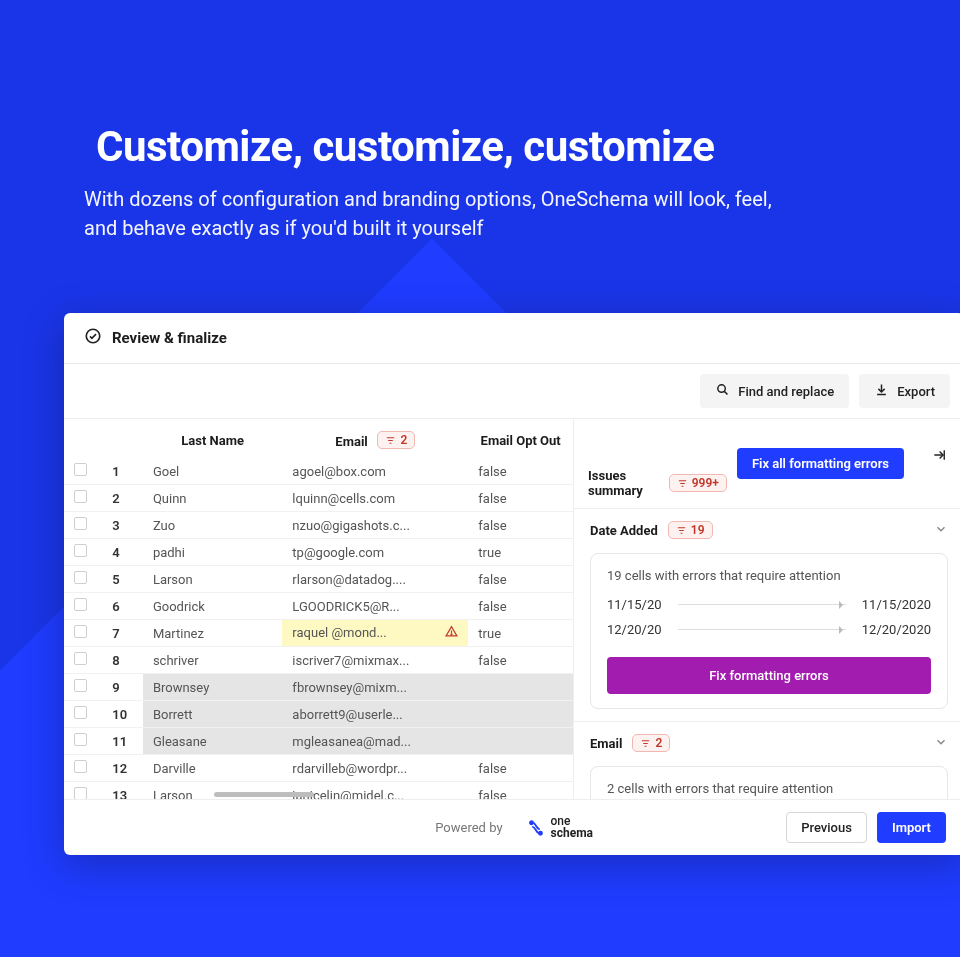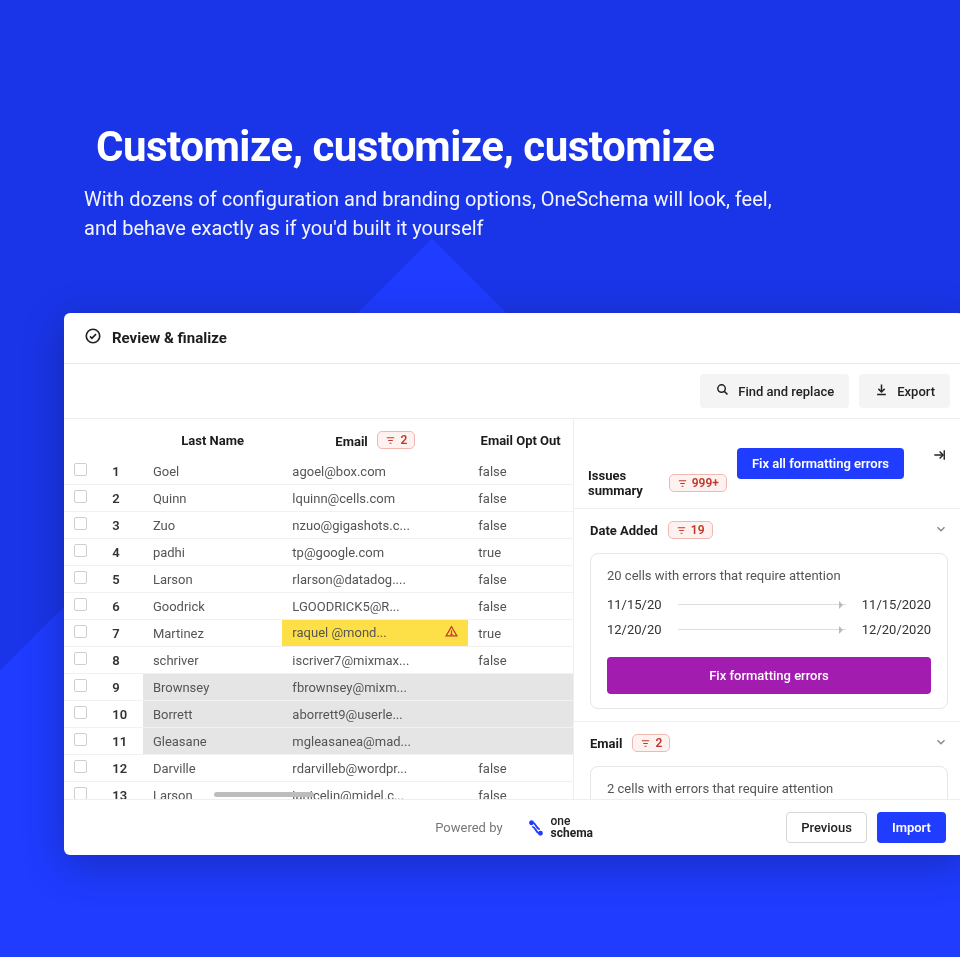--- a/index.html
+++ b/index.html
@@ -69,21 +69,21 @@
     padding:5px 10px; border-bottom:1px solid #f1f1f1; color:#555;
     white-space:nowrap; overflow:hidden; text-overflow:ellipsis;
   }
   tbody tr { height:23px;}
   .col-chk { width:32px; }
   .col-num { width:34px; color:#333; font-weight:600;}
   .col-name { width:120px;}
   .col-email { width:160px;}
   .col-opt { width:90px;}
   .chk { width:13px; height:13px; border:1.5px solid #cfcfcf; border-radius:2px; display:inline-block;}
-  .err-cell { background:#fde047; position:relative;}
+  .err-cell { background:#fef9c3; position:relative;}
   .err-row td { background:#e5e5e5; }
   .err-row td.col-chk, .err-row td.col-num { background:#fff;}
   .warn { color:#c23728; float:right;}
   .badge {
     display:inline-flex; align-items:center; gap:4px;
     border:1px solid #f1b8b1; color:#c23728; background:#fef2f1;
     border-radius:5px; padding:1px 7px; font-size:12px; font-weight:600;
   }
   .side { width:390px; padding:0; font-size:13px; overflow:hidden;}
   .side-head {
@@ -311,21 +311,21 @@
               <span>19</span>
             </span>
           </div>
           <span class="chev">
             <svg width="14" height="14" viewBox="0 0 24 24" fill="none" stroke="#888" stroke-width="2.4">
                 <path d="M6 9l6 6 6-6"></path>
               </svg>
           </span>
         </div>
         <div class="issue-body">
-          <div class="issue-note">20 cells with errors that require attention</div>
+          <div class="issue-note">19 cells with errors that require attention</div>
           <div class="mapping">
             <span>11/15/20</span>
             <div class="line"></div>
             <span>11/15/2020</span>
           </div>
           <div class="mapping">
             <span>12/20/20</span>
             <div class="line"></div>
             <span>12/20/2020</span>
           </div>

